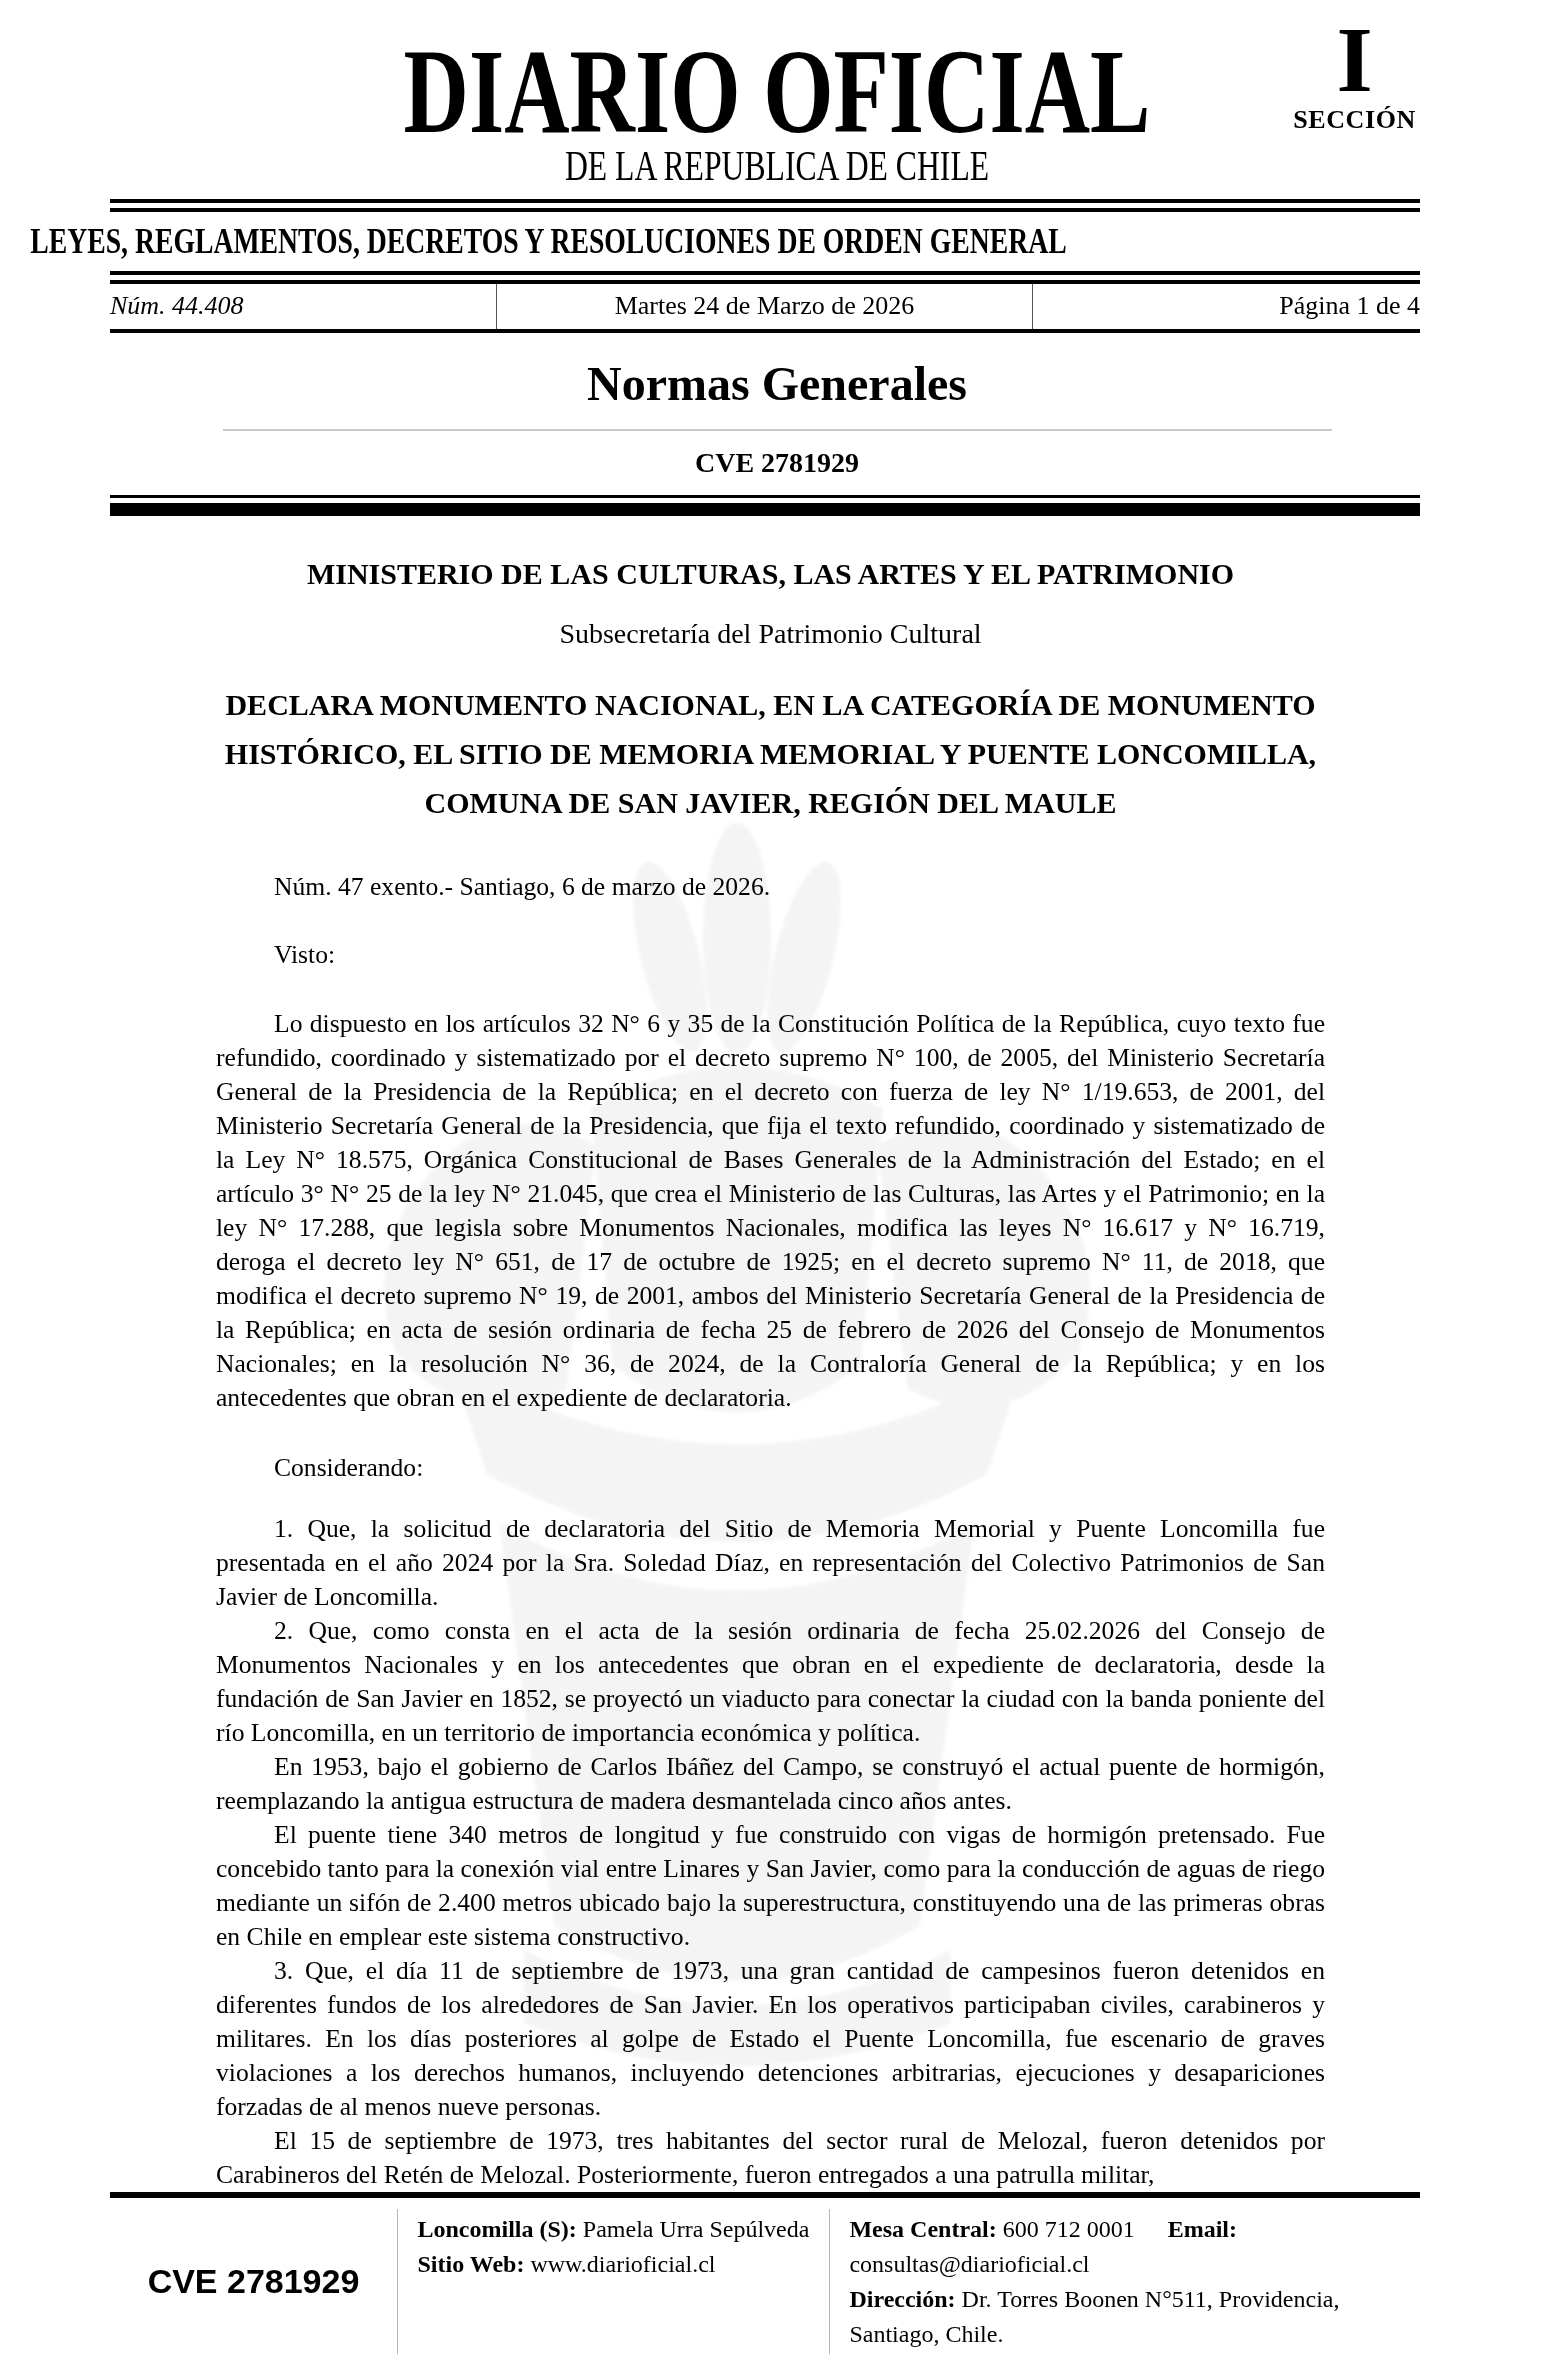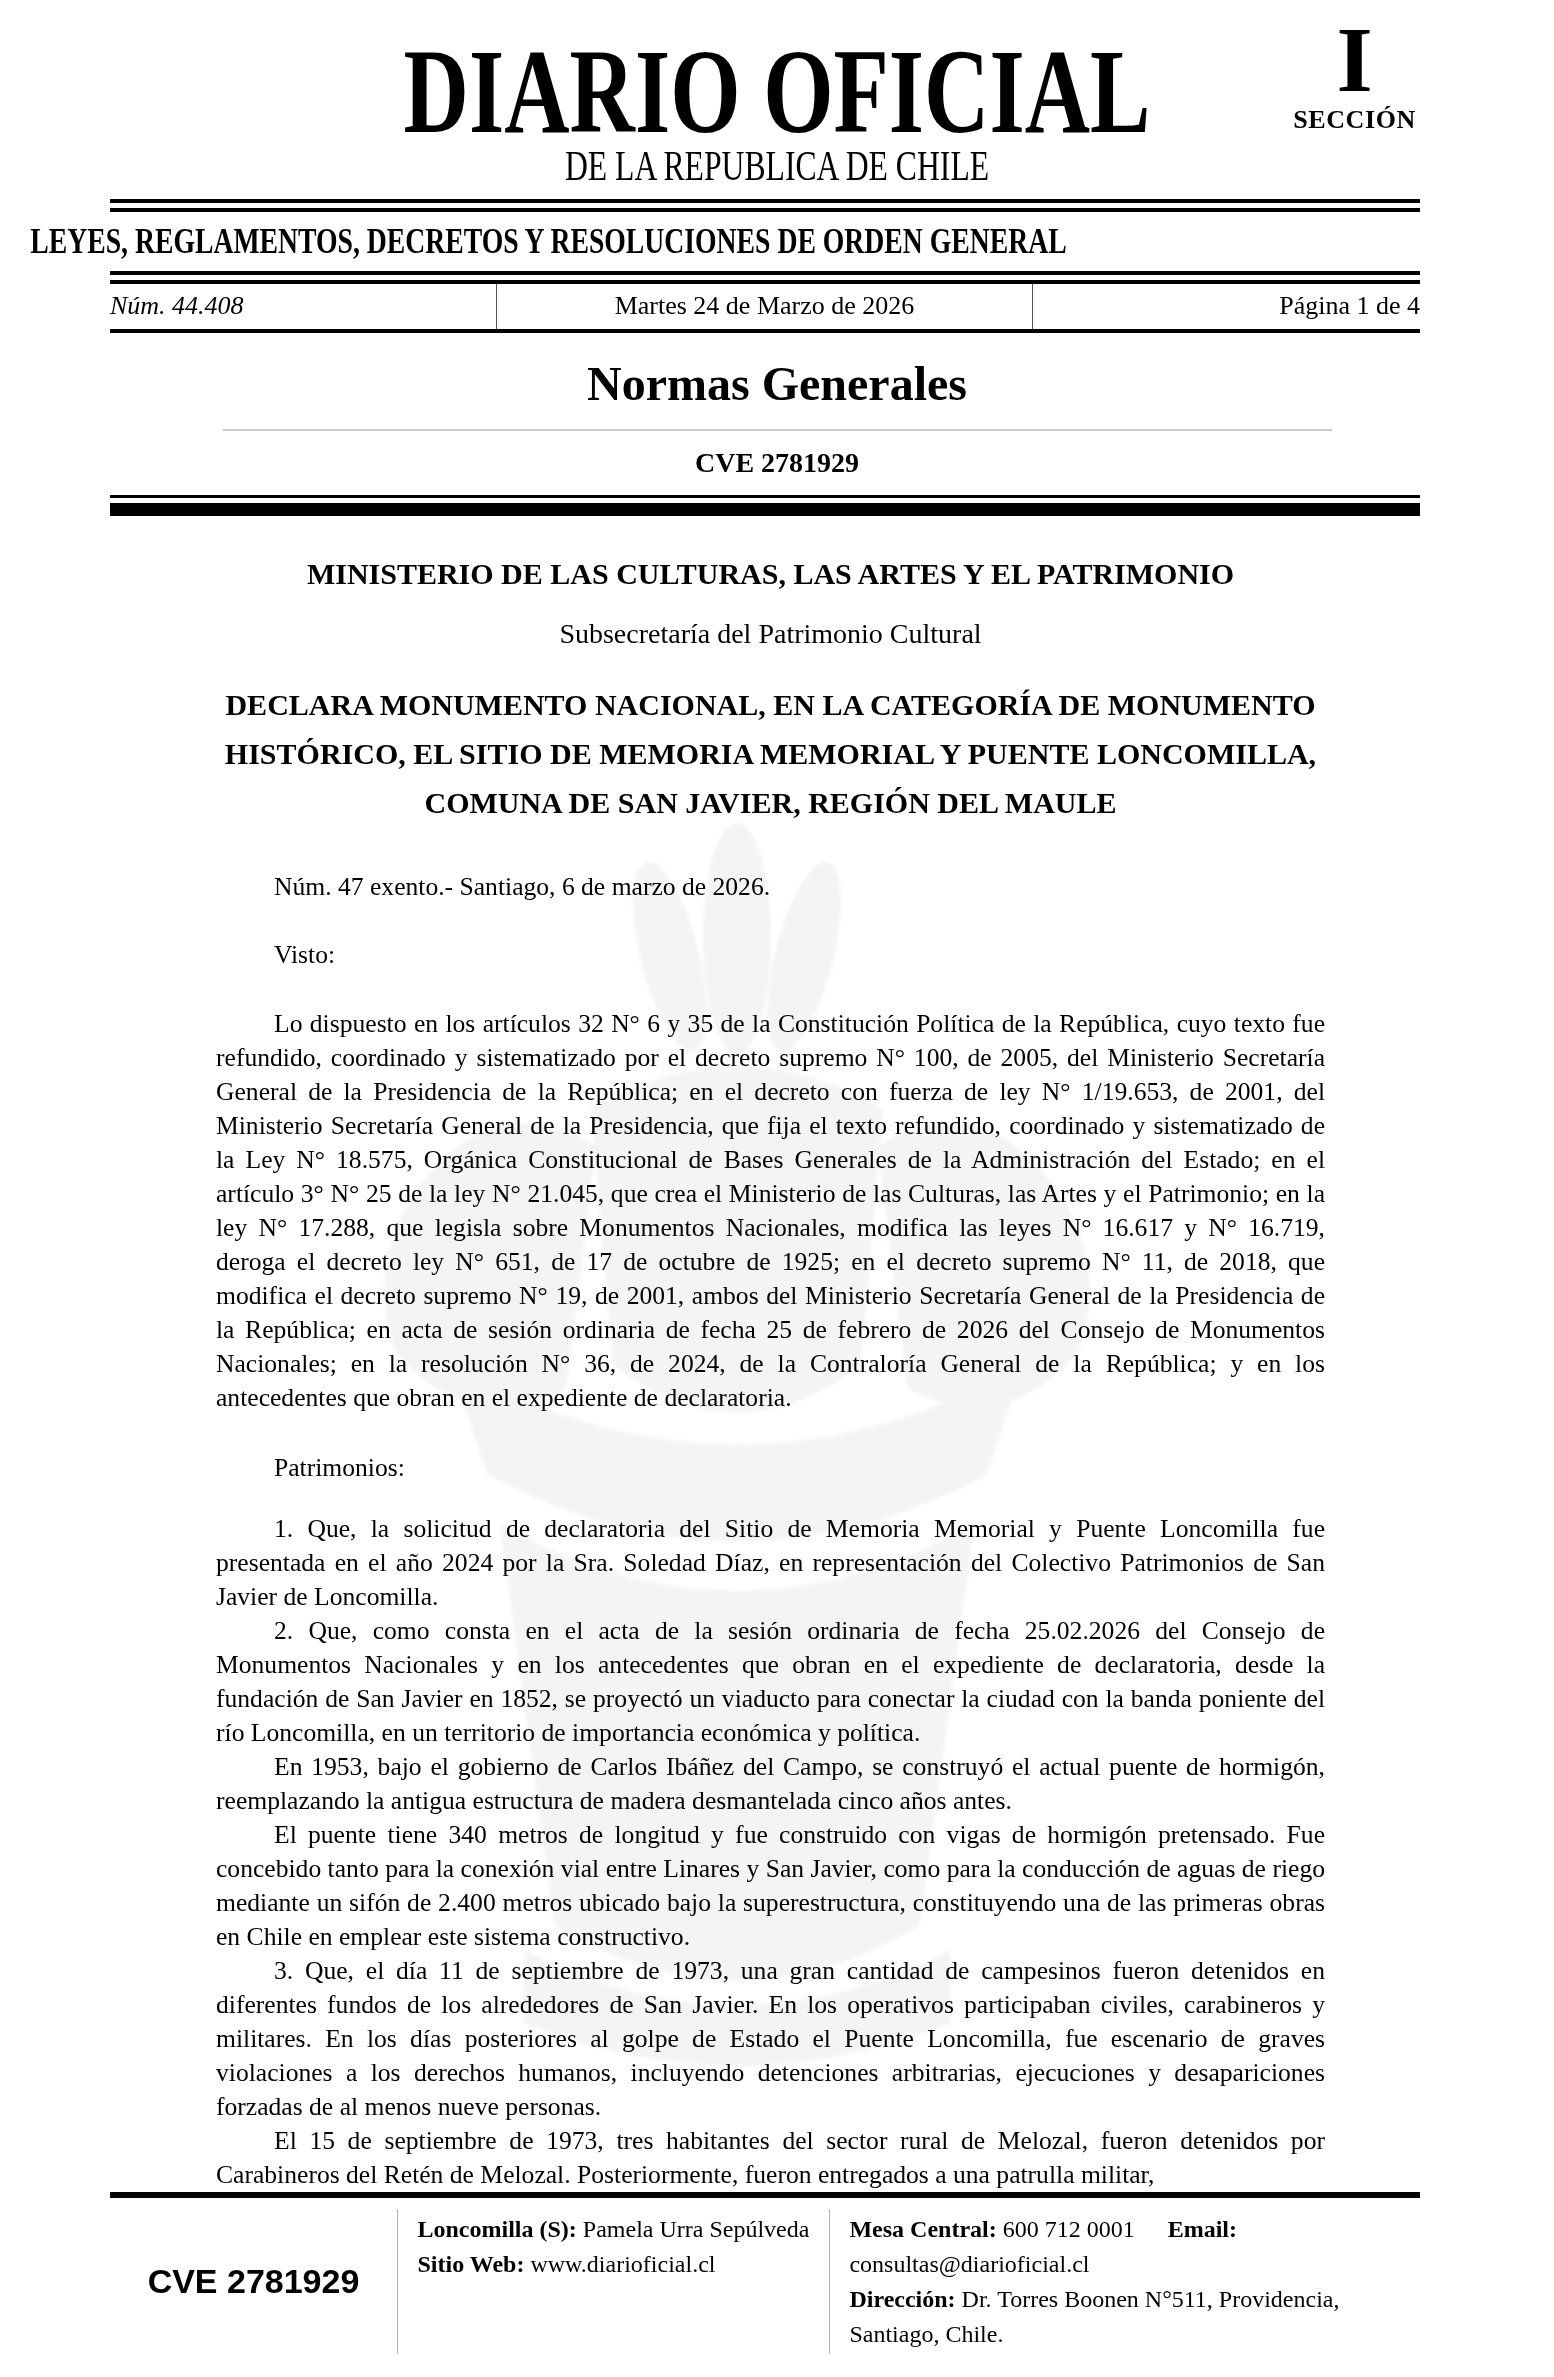--- a/index.html
+++ b/index.html
@@ -154,21 +154,21 @@
     <main>
       <div class="h-ministry">MINISTERIO DE LAS CULTURAS, LAS ARTES Y EL PATRIMONIO</div>
       <div class="h-subsec">Subsecretaría del Patrimonio Cultural</div>
       <div class="h-decree">DECLARA MONUMENTO NACIONAL, EN LA CATEGORÍA DE MONUMENTO
 HISTÓRICO, EL SITIO DE MEMORIA MEMORIAL Y PUENTE LONCOMILLA,
 COMUNA DE SAN JAVIER, REGIÓN DEL MAULE</div>
 
       <p class="p-num">Núm. 47 exento.- Santiago, 6 de marzo de 2026.</p>
       <p class="p-label">Visto:</p>
       <p class="p-body first">Lo dispuesto en los artículos 32 N° 6 y 35 de la Constitución Política de la República, cuyo texto fue refundido, coordinado y sistematizado por el decreto supremo N° 100, de 2005, del Ministerio Secretaría General de la Presidencia de la República; en el decreto con fuerza de ley N° 1/19.653, de 2001, del Ministerio Secretaría General de la Presidencia, que fija el texto refundido, coordinado y sistematizado de la Ley N° 18.575, Orgánica Constitucional de Bases Generales de la Administración del Estado; en el artículo 3° N° 25 de la ley N° 21.045, que crea el Ministerio de las Culturas, las Artes y el Patrimonio; en la ley N° 17.288, que legisla sobre Monumentos Nacionales, modifica las leyes N° 16.617 y N° 16.719, deroga el decreto ley N° 651, de 17 de octubre de 1925; en el decreto supremo N° 11, de 2018, que modifica el decreto supremo N° 19, de 2001, ambos del Ministerio Secretaría General de la Presidencia de la República; en acta de sesión ordinaria de fecha 25 de febrero de 2026 del Consejo de Monumentos Nacionales; en la resolución N° 36, de 2024, de la Contraloría General de la República; y en los antecedentes que obran en el expediente de declaratoria.</p>
-      <p class="p-label">Patrimonios:</p>
+      <p class="p-label">Considerando:</p>
       <p class="p-body group-start">1. Que, la solicitud de declaratoria del Sitio de Memoria Memorial y Puente Loncomilla fue presentada en el año 2024 por la Sra. Soledad Díaz, en representación del Colectivo Patrimonios de San Javier de Loncomilla.</p>
       <p class="p-body">2. Que, como consta en el acta de la sesión ordinaria de fecha 25.02.2026 del Consejo de Monumentos Nacionales y en los antecedentes que obran en el expediente de declaratoria, desde la fundación de San Javier en 1852, se proyectó un viaducto para conectar la ciudad con la banda poniente del río Loncomilla, en un territorio de importancia económica y política.</p>
       <p class="p-body">En 1953, bajo el gobierno de Carlos Ibáñez del Campo, se construyó el actual puente de hormigón, reemplazando la antigua estructura de madera desmantelada cinco años antes.</p>
       <p class="p-body">El puente tiene 340 metros de longitud y fue construido con vigas de hormigón pretensado. Fue concebido tanto para la conexión vial entre Linares y San Javier, como para la conducción de aguas de riego mediante un sifón de 2.400 metros ubicado bajo la superestructura, constituyendo una de las primeras obras en Chile en emplear este sistema constructivo.</p>
       <p class="p-body">3. Que, el día 11 de septiembre de 1973, una gran cantidad de campesinos fueron detenidos en diferentes fundos de los alrededores de San Javier. En los operativos participaban civiles, carabineros y militares. En los días posteriores al golpe de Estado el Puente Loncomilla, fue escenario de graves violaciones a los derechos humanos, incluyendo detenciones arbitrarias, ejecuciones y desapariciones forzadas de al menos nueve personas.</p>
       <p class="p-body">El 15 de septiembre de 1973, tres habitantes del sector rural de Melozal, fueron detenidos por Carabineros del Retén de Melozal. Posteriormente, fueron entregados a una patrulla militar,</p>
     </main>
   </div>
 
   <footer>

